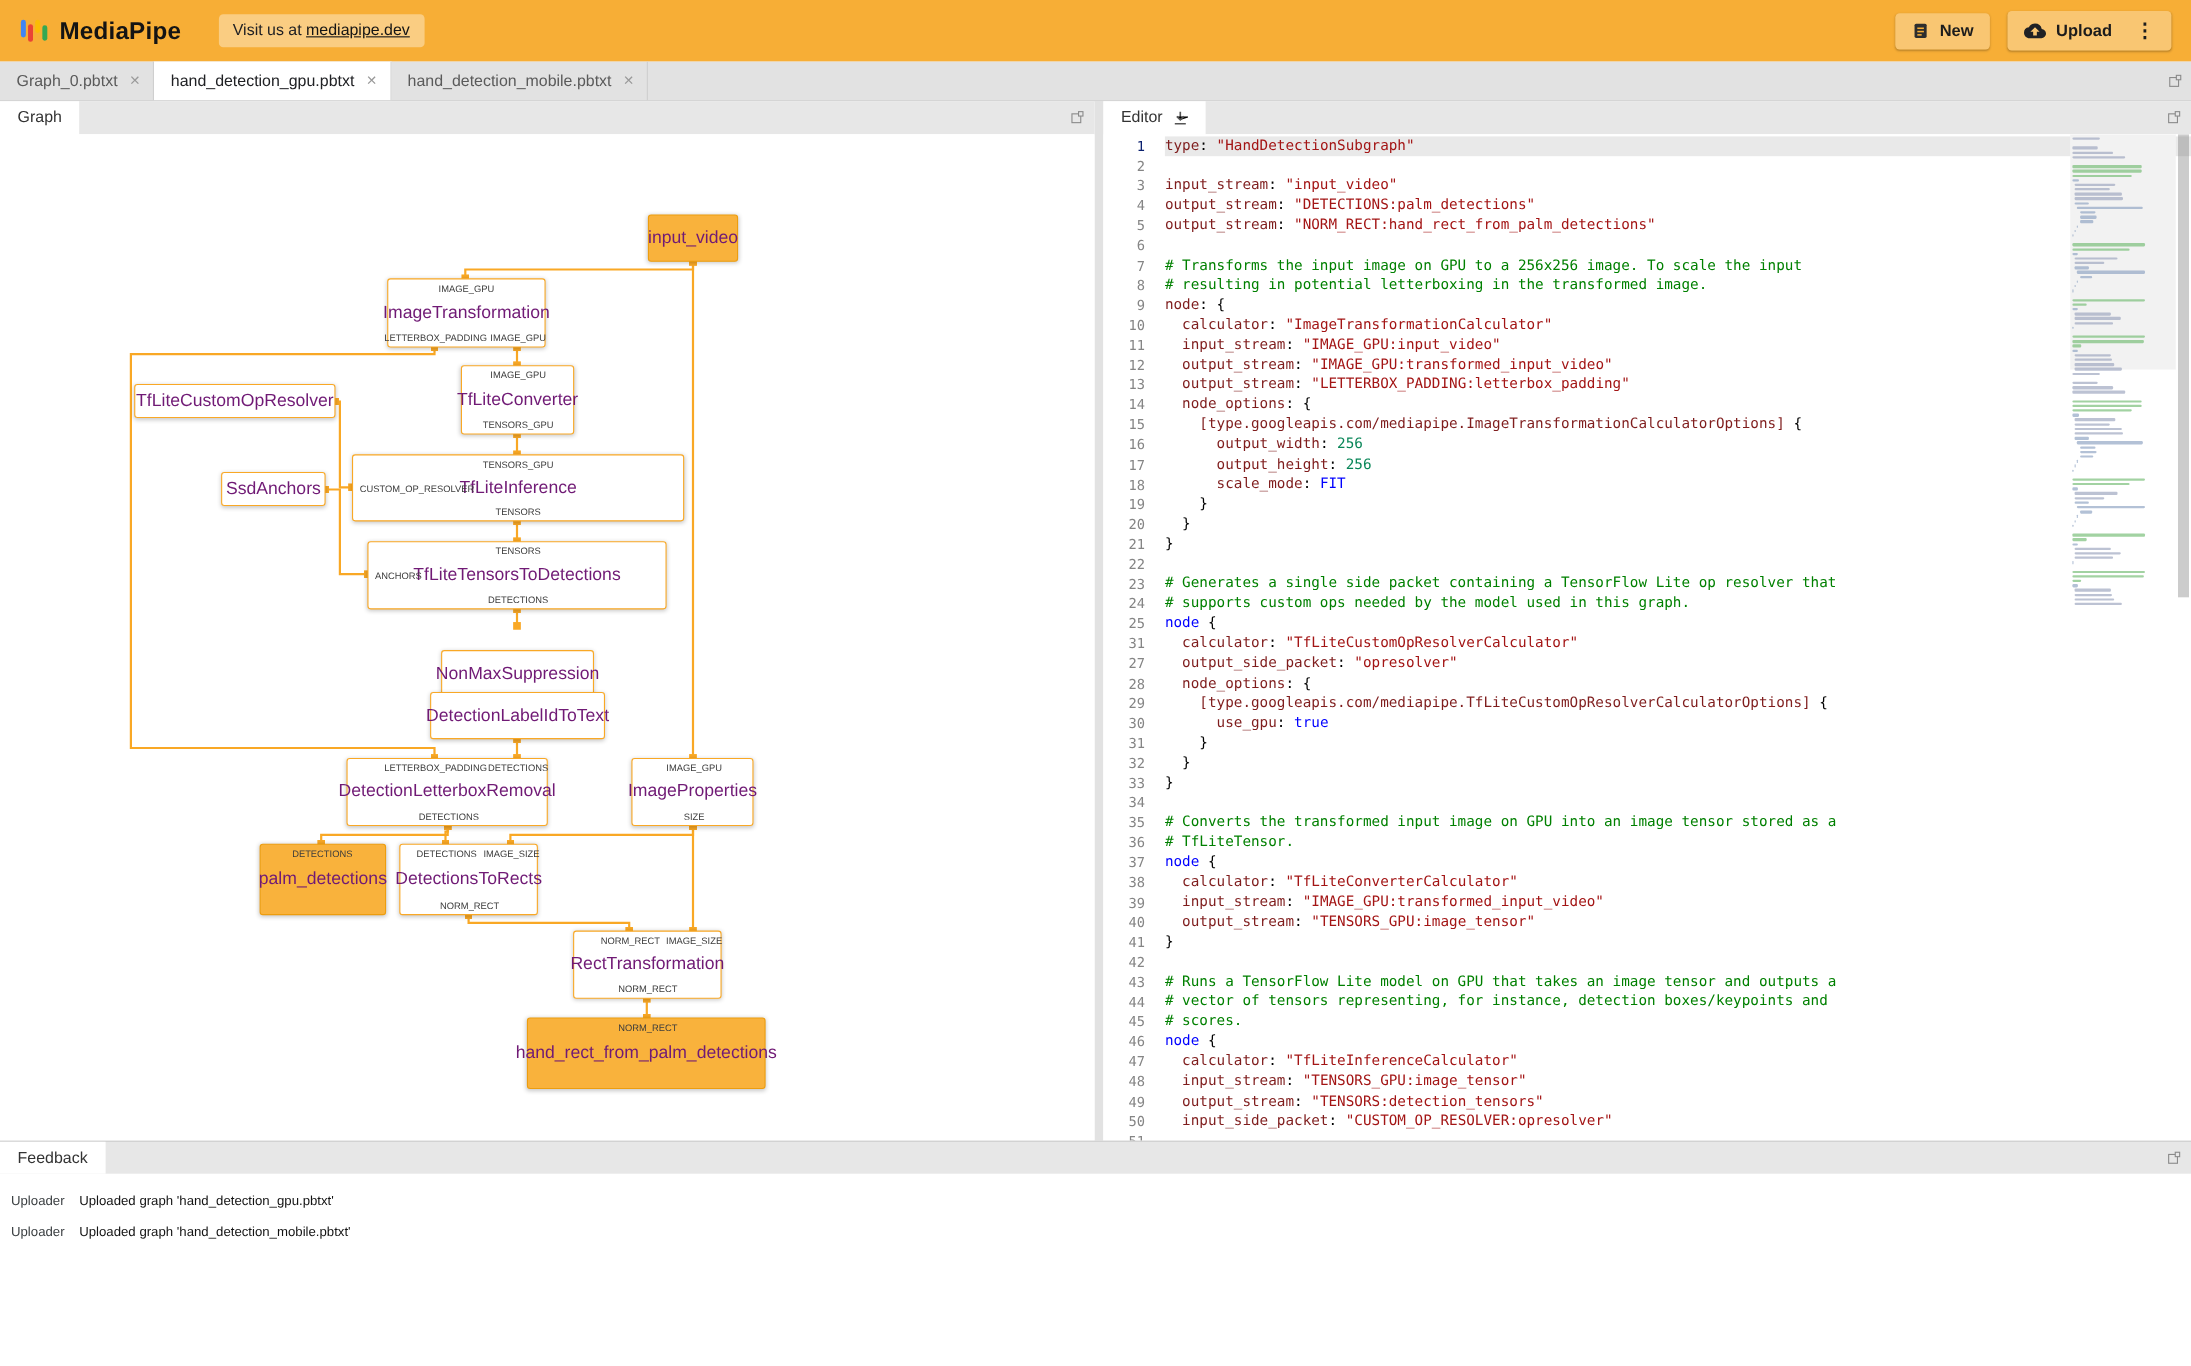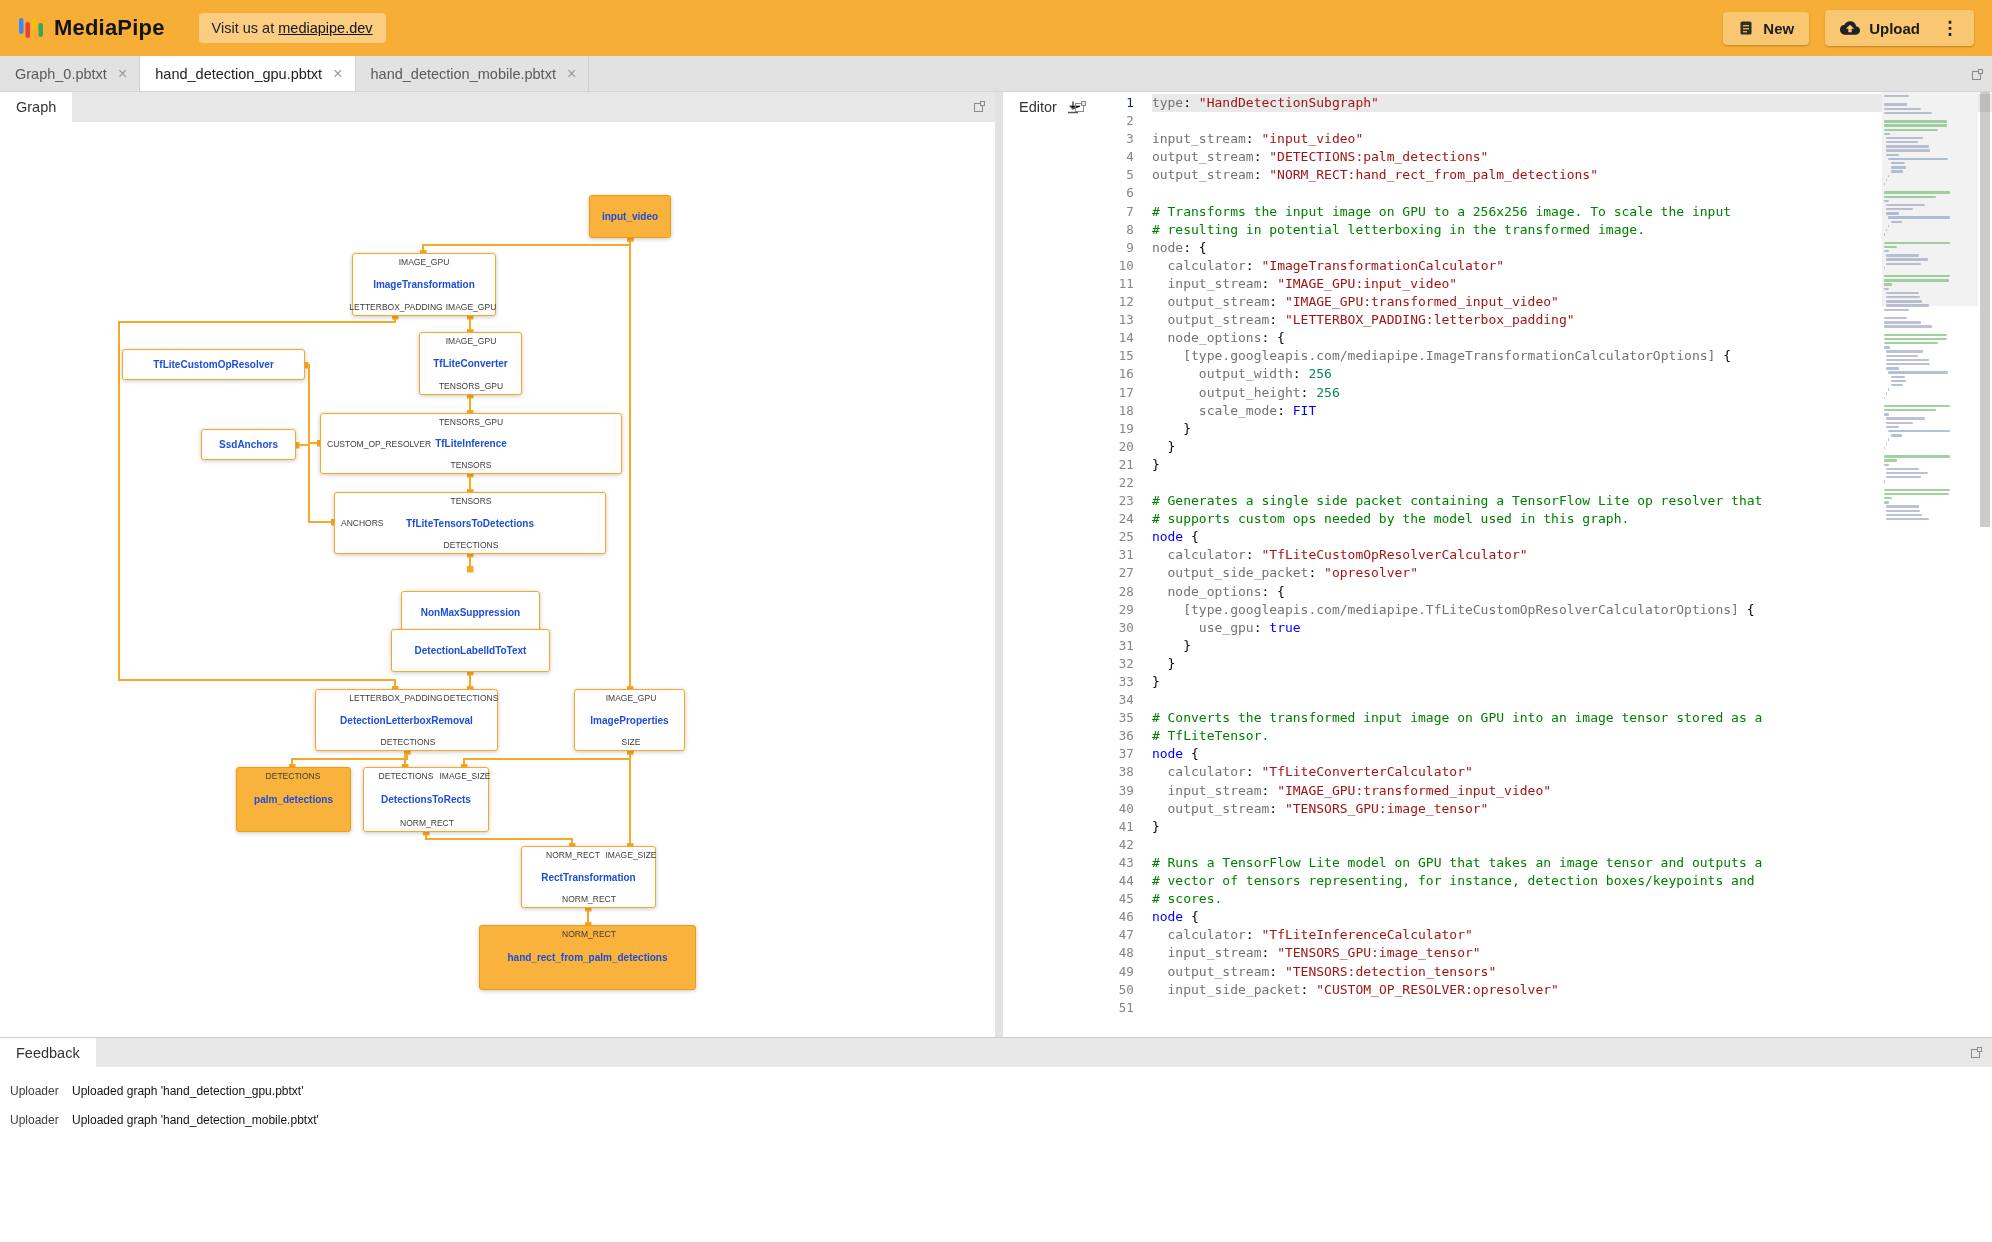--- a/index.html
+++ b/index.html
@@ -27,53 +27,53 @@
   .file-tab { display:flex; align-items:center; padding:0 12px 0 15px; font-size:14.5px; color:#5a5a5a;
               border-right:1px solid #cfcfcf; cursor:pointer; white-space:nowrap; }
   .file-tab.active { background:#fff; color:#202124; }
   .tab-close { margin-left:11px; font-size:16px; color:#999; cursor:pointer; line-height:1; }
   .strip-popout { position:absolute; right:8px; top:11px; }
 
   
   .workspace { flex:0 0 945px; height:945px; display:flex; min-height:0; }
   .graph-pane { width:995px; flex:0 0 995px; display:flex; flex-direction:column; }
   .pane-divider { flex:0 0 8px; background:#E2E2E2; }
-  .editor-pane { flex:1; display:flex; flex-direction:row; min-width:0; }
+  .editor-pane { flex:1; display:flex; flex-direction:column; min-width:0; }
   .pane-header { flex:0 0 30px; height:30px; background:#E7E7E7; display:flex; align-items:stretch; position:relative; }
   .pane-tab { background:#fff; display:inline-flex; align-items:center; gap:9px; padding:0 16px;
               font-size:14.5px; color:#333; cursor:pointer; }
   .popout { position:absolute; right:9px; top:8px; cursor:pointer; line-height:0; }
 
   
   .graph-canvas { position:relative; flex:1; background:#fff; overflow:hidden; }
   .edges { position:absolute; left:0; top:0; }
   .edges polyline { fill:none; stroke:#F9A825; stroke-width:2; }
   .gnode { position:absolute; display:flex; align-items:center; justify-content:center;
            border-radius:3px; box-shadow:0 1px 4px rgba(0,0,0,.22); cursor:pointer; }
   .gnode.calculator { background:#fff; border:1.5px solid #F9A825; }
   .gnode.stream { background:#F9B23C; border:1.5px solid #ED9D0E; }
-  .gnode-label { font-weight:bold; font-size:10px; color:#1d4ed8; white-space:nowrap; }
+  .gnode-label { font-weight:normal; font-size:16px; color:#701a75; white-space:nowrap; }
   .port { position:absolute; font-size:8.5px; color:#3c3c3c; white-space:nowrap; transform:translateX(-50%); }
   .ptop { top:3px; }
   .pbottom { bottom:3px; }
   .pleft { left:6px; top:50%; transform:translateY(-50%); }
 
   
   .editor { position:relative; flex:1; background:#fff; overflow:hidden; display:flex;
             font-family:"DejaVu Sans Mono", monospace; font-size:13px; }
   .gutter { flex:0 0 56px; width:56px; padding-top:2px; text-align:right; }
   .ln { height:18.1px; line-height:18.1px; color:#858585; padding-right:18px; font-size:12.5px; }
   .ln-active { color:#0b216f; }
   .codecol { flex:1; padding-top:2px; min-width:0; }
   .cl { height:18.1px; line-height:18.1px; white-space:pre; color:#000; }
   .cl-current { background:#e9e9e9; }
   .tc { color:#008000; }  
   .ts { color:#a31515; }  
   .tn { color:#098658; }  
-  .tk { color:#737373; }  
+  .tk { color:#7f1d1d; }  
   .tb { color:#0000ff; }  
   .minimap { position:absolute; right:14px; top:0; bottom:0; width:96px; background:#fff; padding-top:3px; }
   .mm-view { position:absolute; left:0; right:0; top:0; height:214px; background:rgba(0,0,0,.05); }
   .mml { height:4.2px; }
   .mms { display:block; height:2.4px; opacity:.7; border-radius:1px; }
   .vscroll { position:absolute; right:0; top:0; bottom:0; width:14px; }
   .vthumb { position:absolute; left:2px; right:2px; top:0; height:46%; background:rgba(110,110,110,.35); }
 
   
   .feedback-pane { flex:1; display:flex; flex-direction:column; min-height:0; }

